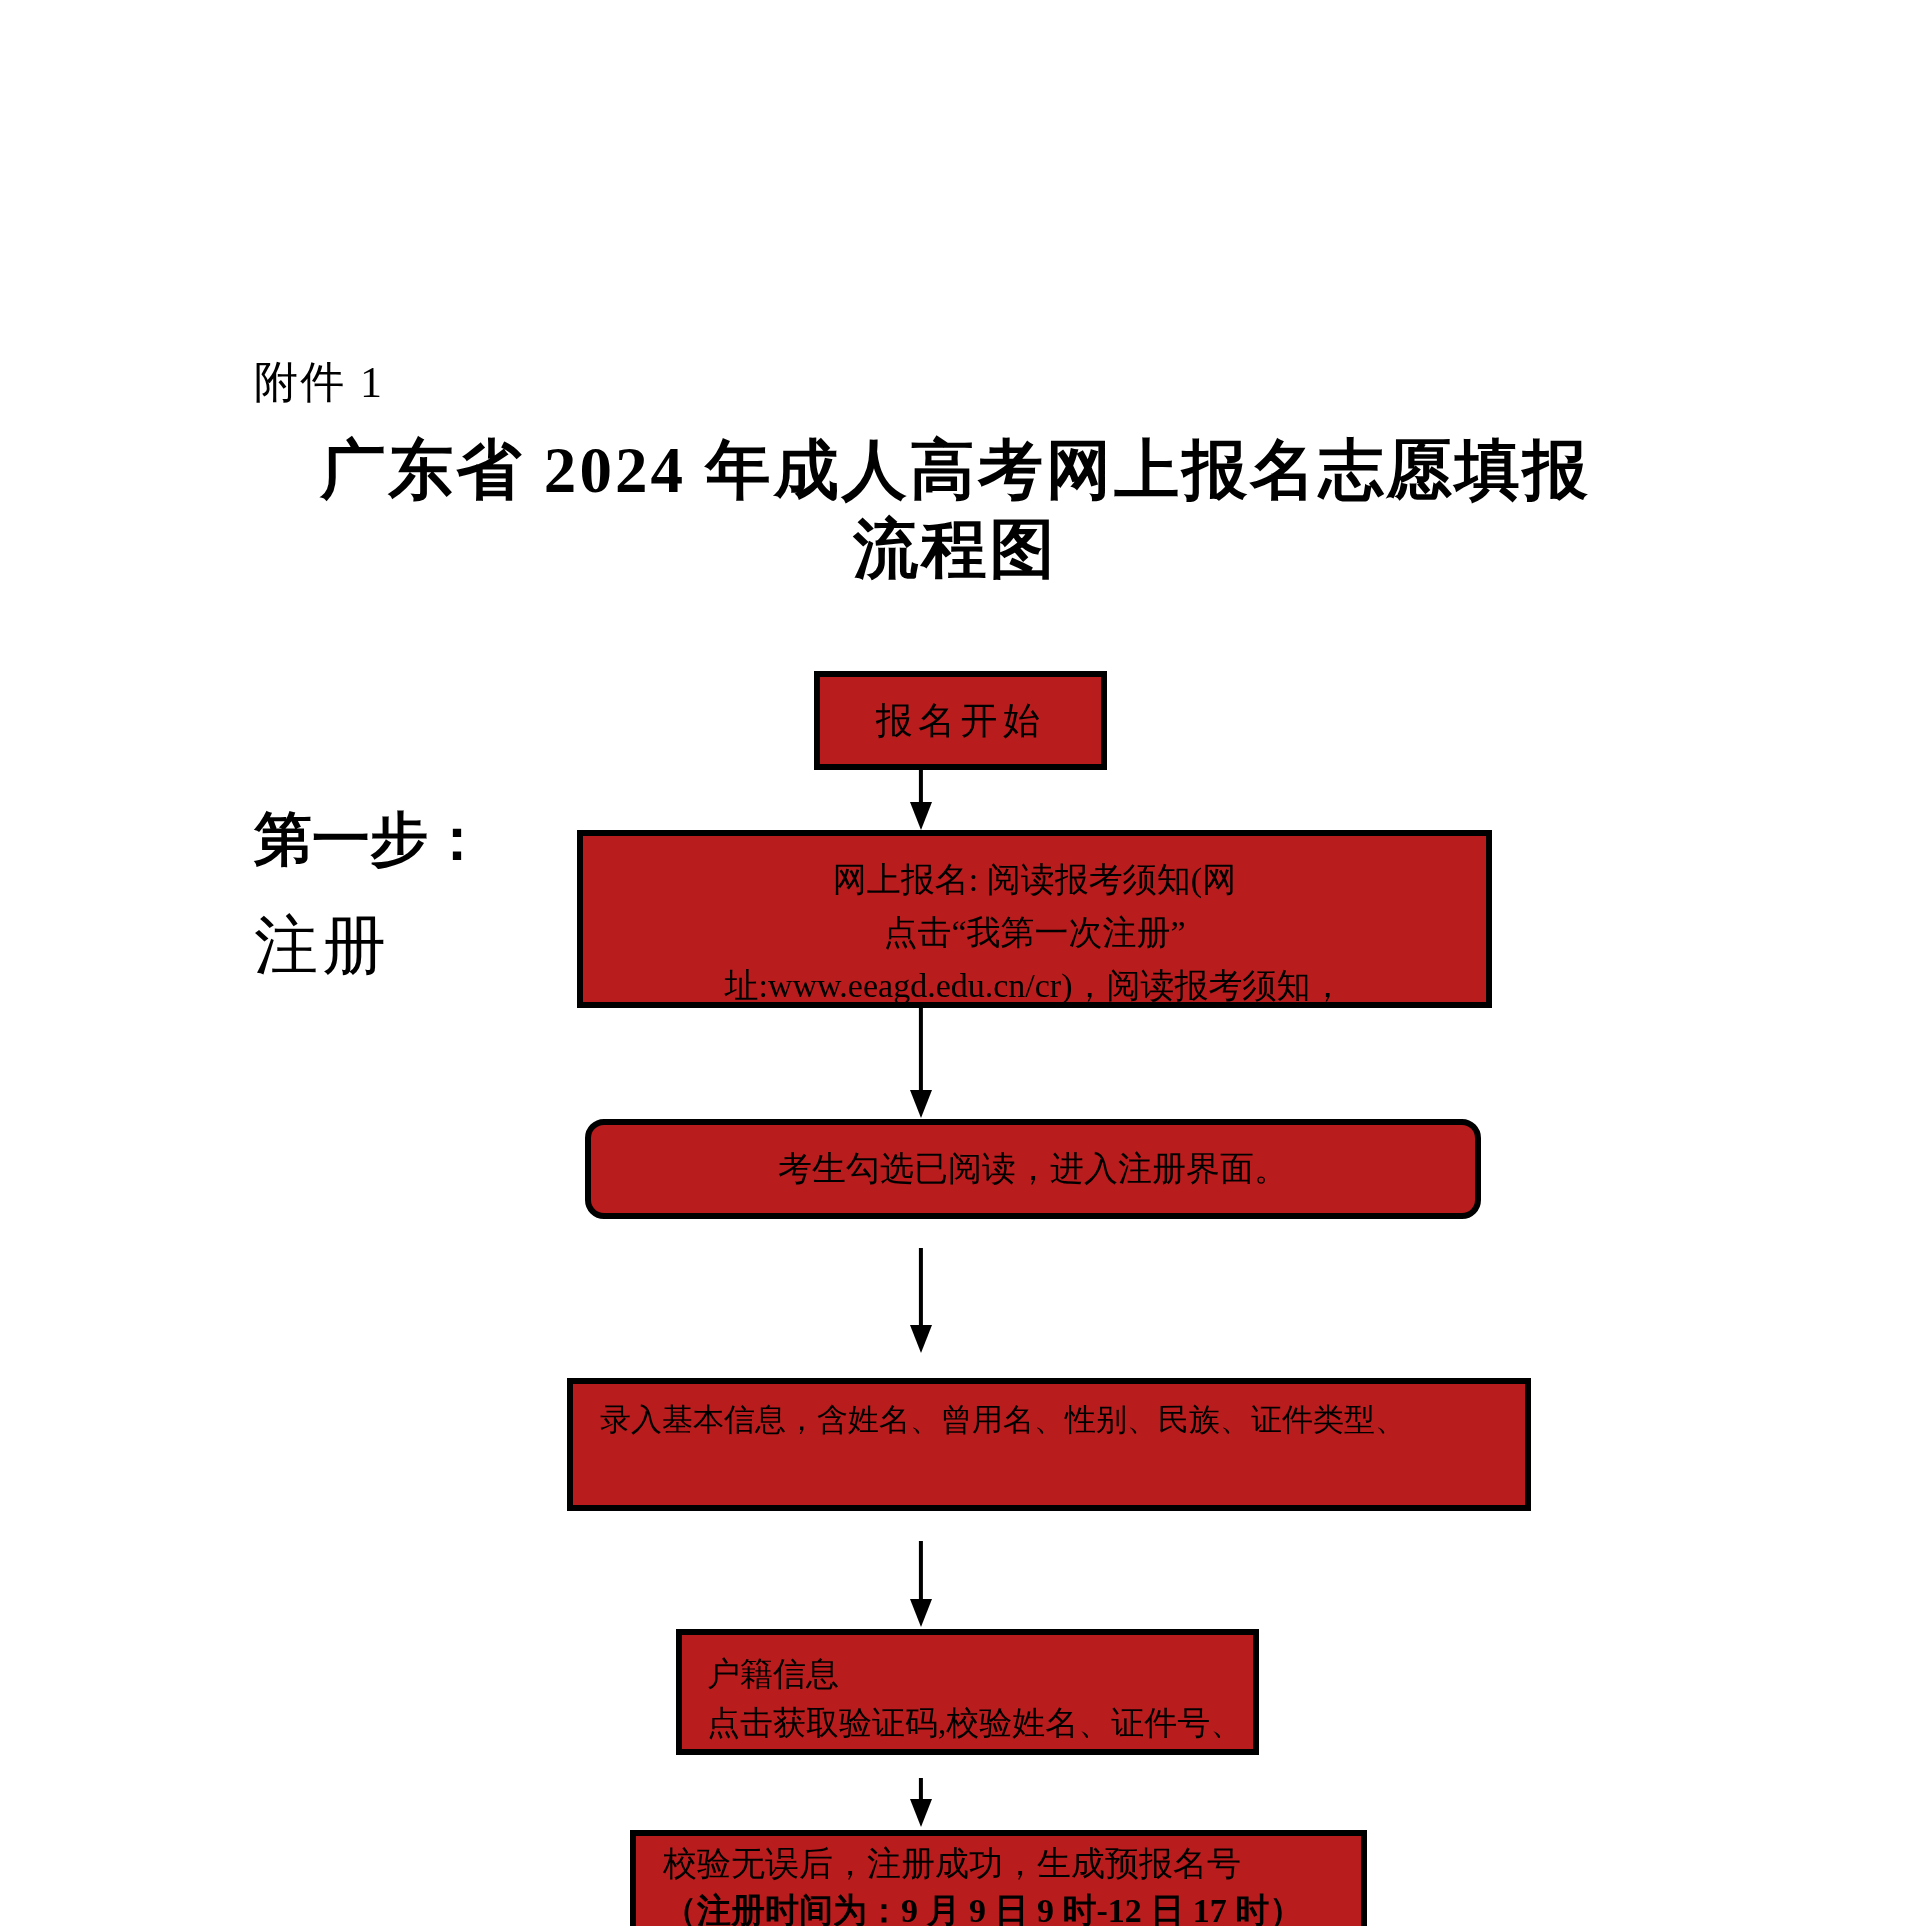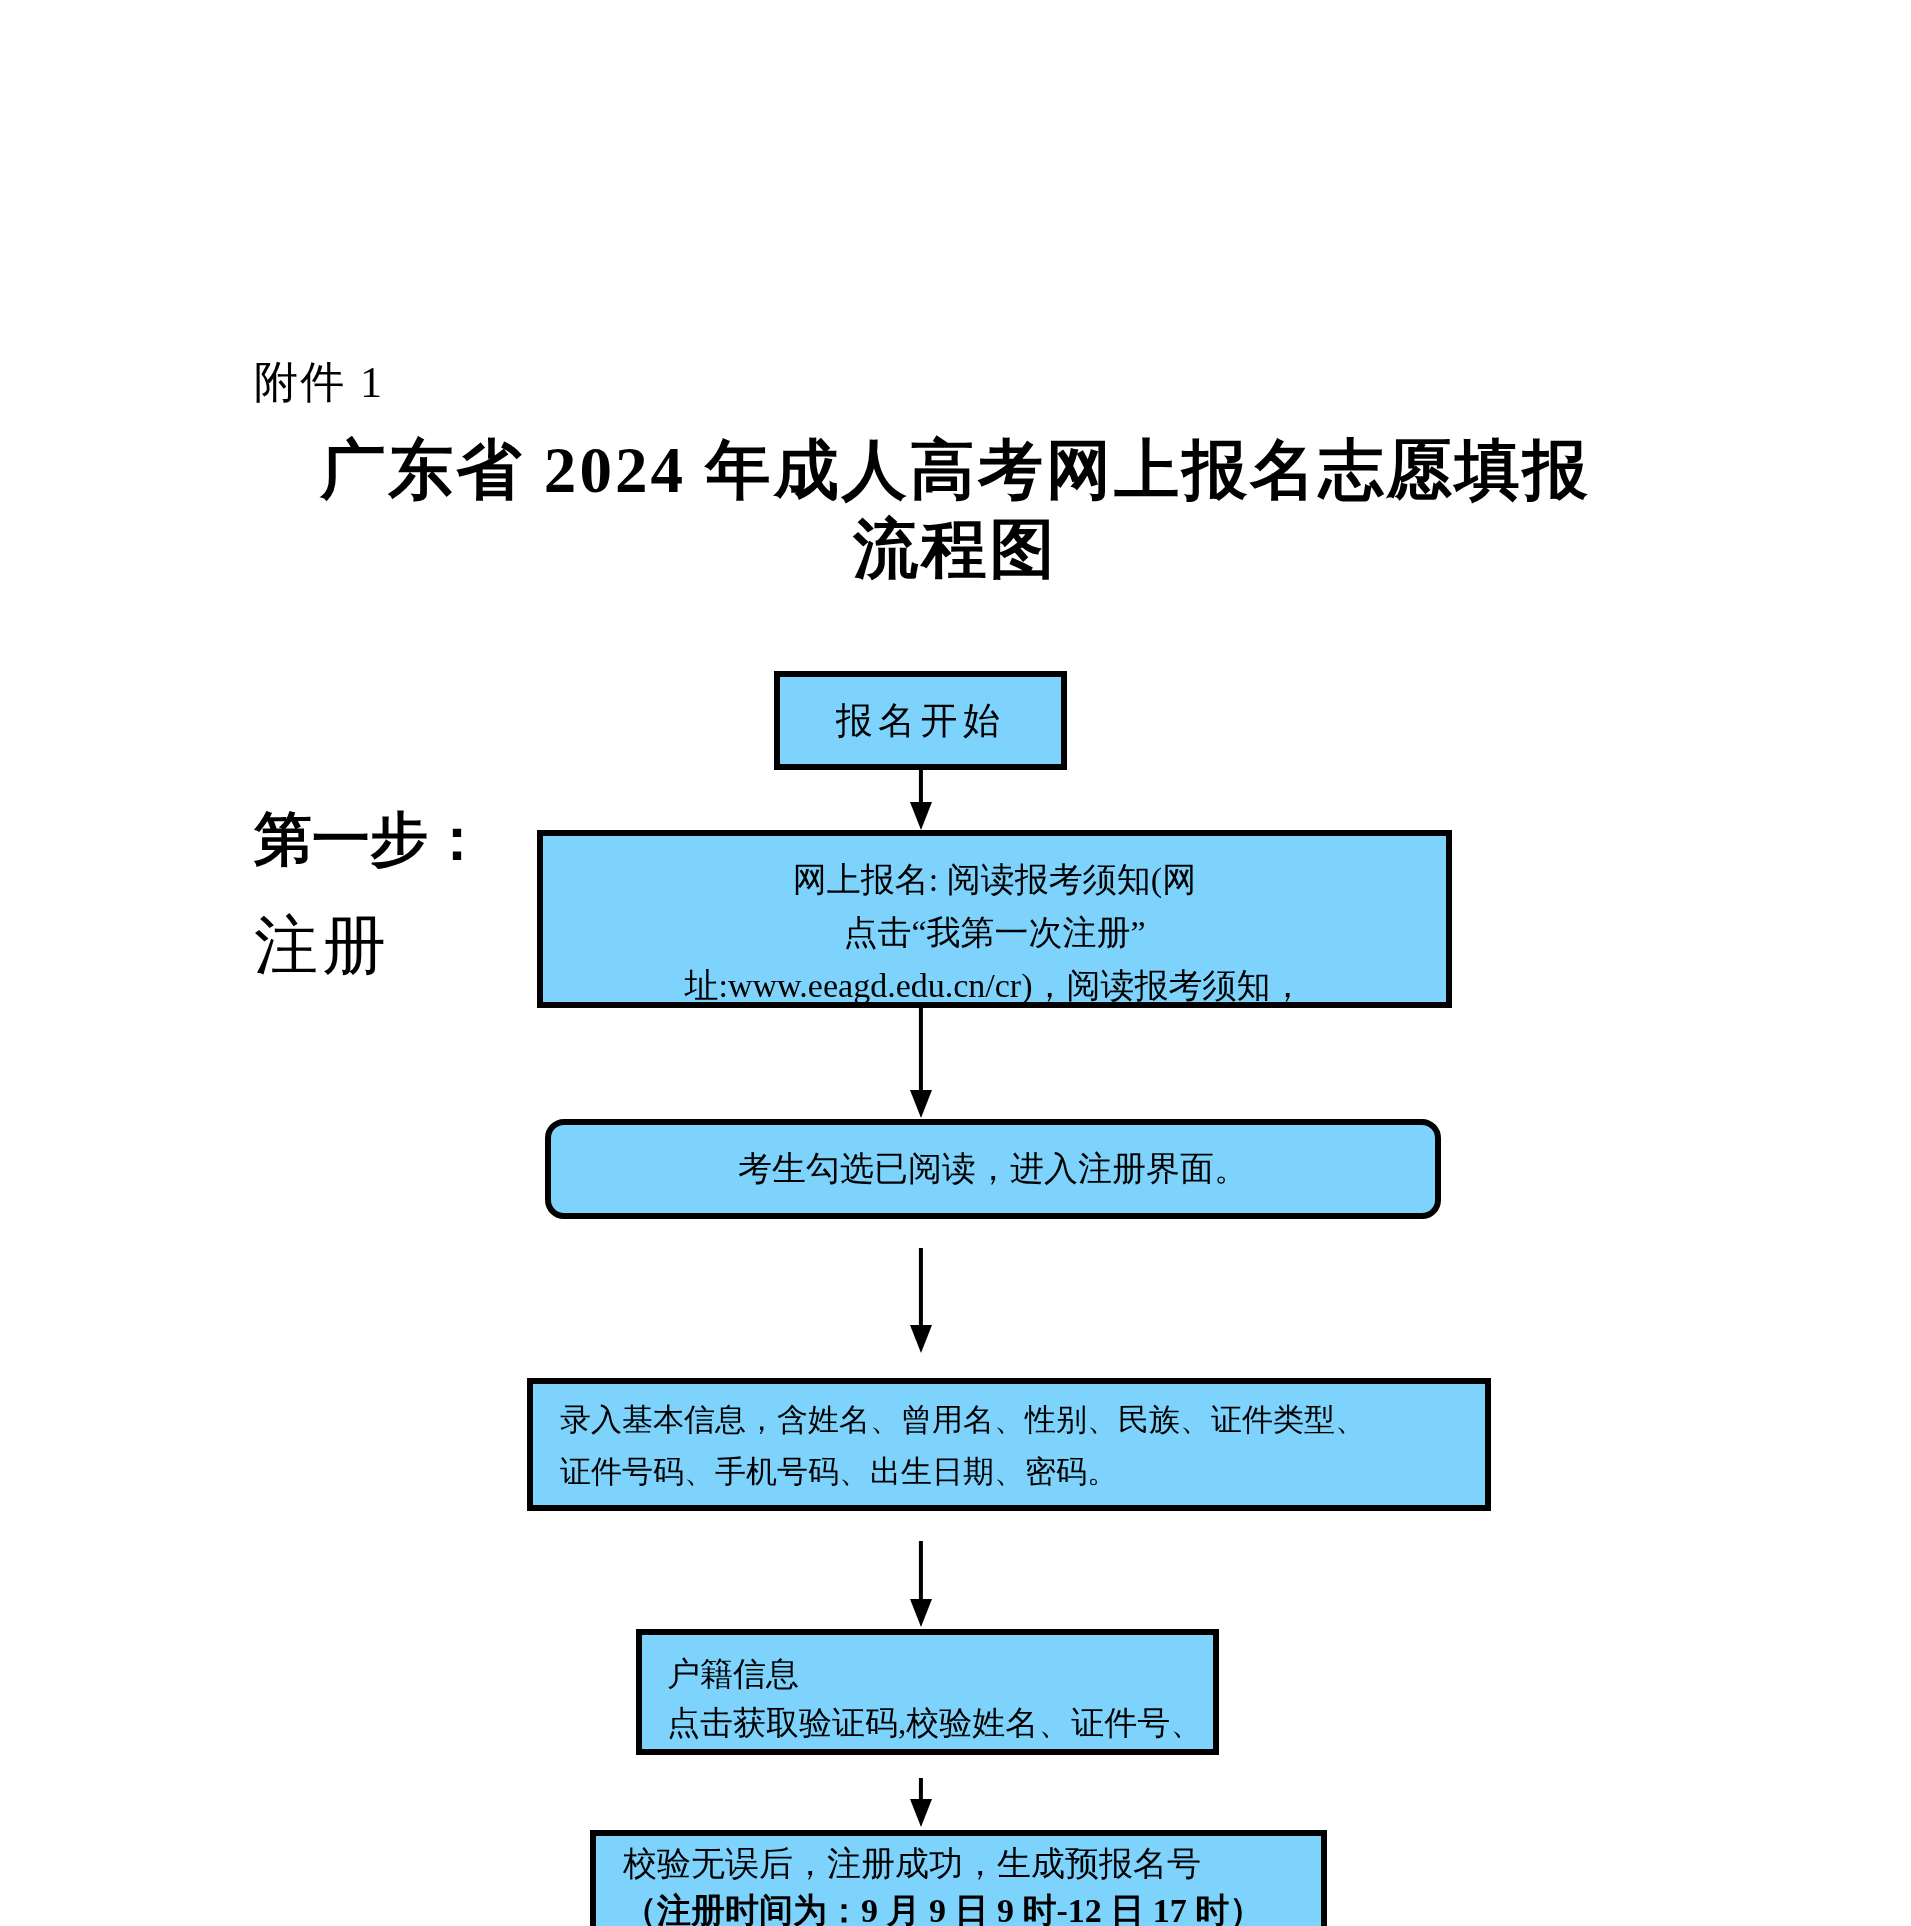--- a/index.html
+++ b/index.html
@@ -25,22 +25,23 @@
     font-family: "Liberation Sans", "DejaVu Sans", sans-serif;
     font-weight: bold; font-size: 58px; line-height: 48px;
   }
   .step-sublabel {
     position: absolute; left: 254px; top: 919px;
     font-size: 64px; line-height: 54px; letter-spacing: 3.9px;
   }
 
   .fbox {
     position: absolute; box-sizing: border-box;
-    border: 6.2px solid #000; background: #7dd3fc;
+    border: 6.2px solid #000; background: #b91c1c;
     font-size: 34px;
+    margin-left: 40px;
   }
   .fbox.center-all { display: flex; align-items: center; justify-content: center; }
   .fbox .bline { white-space: nowrap; }
 
   .box-start { left: 774px; top: 671px; width: 293px; height: 99px; font-size: 37px; letter-spacing: 5.4px; }
   .box-2 { left: 537px; top: 830px; width: 915px; height: 178px; text-align: center; padding-top: 17.3px; }
   .box-2 .bline { line-height: 53px; }
   .box-3 { left: 545px; top: 1119px; width: 896px; height: 100px; border-radius: 19px; }
   .box-4 { left: 527px; top: 1378px; width: 964px; height: 133px; padding: 9.6px 27px; font-size: 31px; }
   .box-4 .bline { line-height: 52px; }
@@ -102,21 +103,20 @@
     <span class="bline">考生勾选已阅读，进入注册界面。</span>
   </div>
 
   <div class="arrow" style="left:910px; top:1248px; height:105px;">
     <div class="shaft" style="height:77px;"></div>
     <div class="head"></div>
   </div>
 
   <div class="fbox box-4">
     <div class="bline">录入基本信息，含姓名、曾用名、性别、民族、证件类型、</div>
-    <div class="bline">证件号码、手机号码、出生日期、密码。</div>
   </div>
 
   <div class="arrow" style="left:910px; top:1541px; height:86px;">
     <div class="shaft" style="height:58px;"></div>
     <div class="head"></div>
   </div>
 
   <div class="fbox box-5">
     <div class="bline">户籍信息</div>
     <div class="bline">点击获取验证码,校验姓名、证件号、</div>

